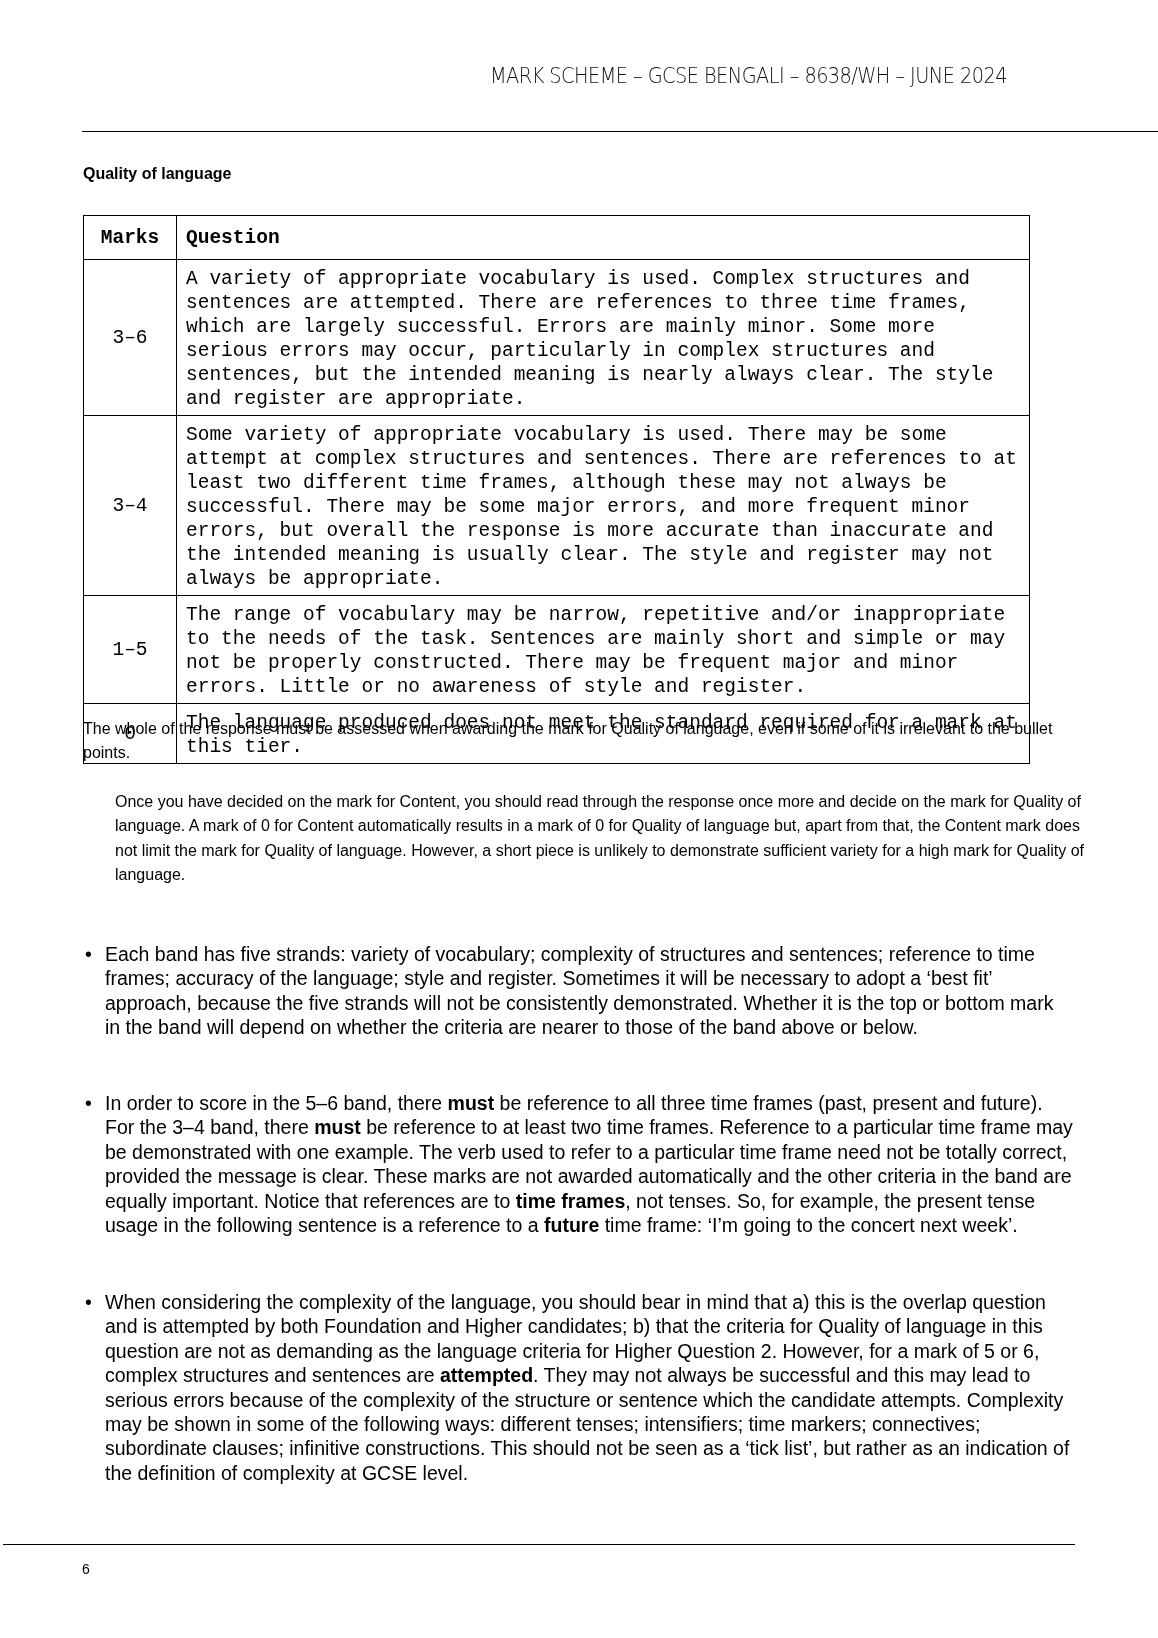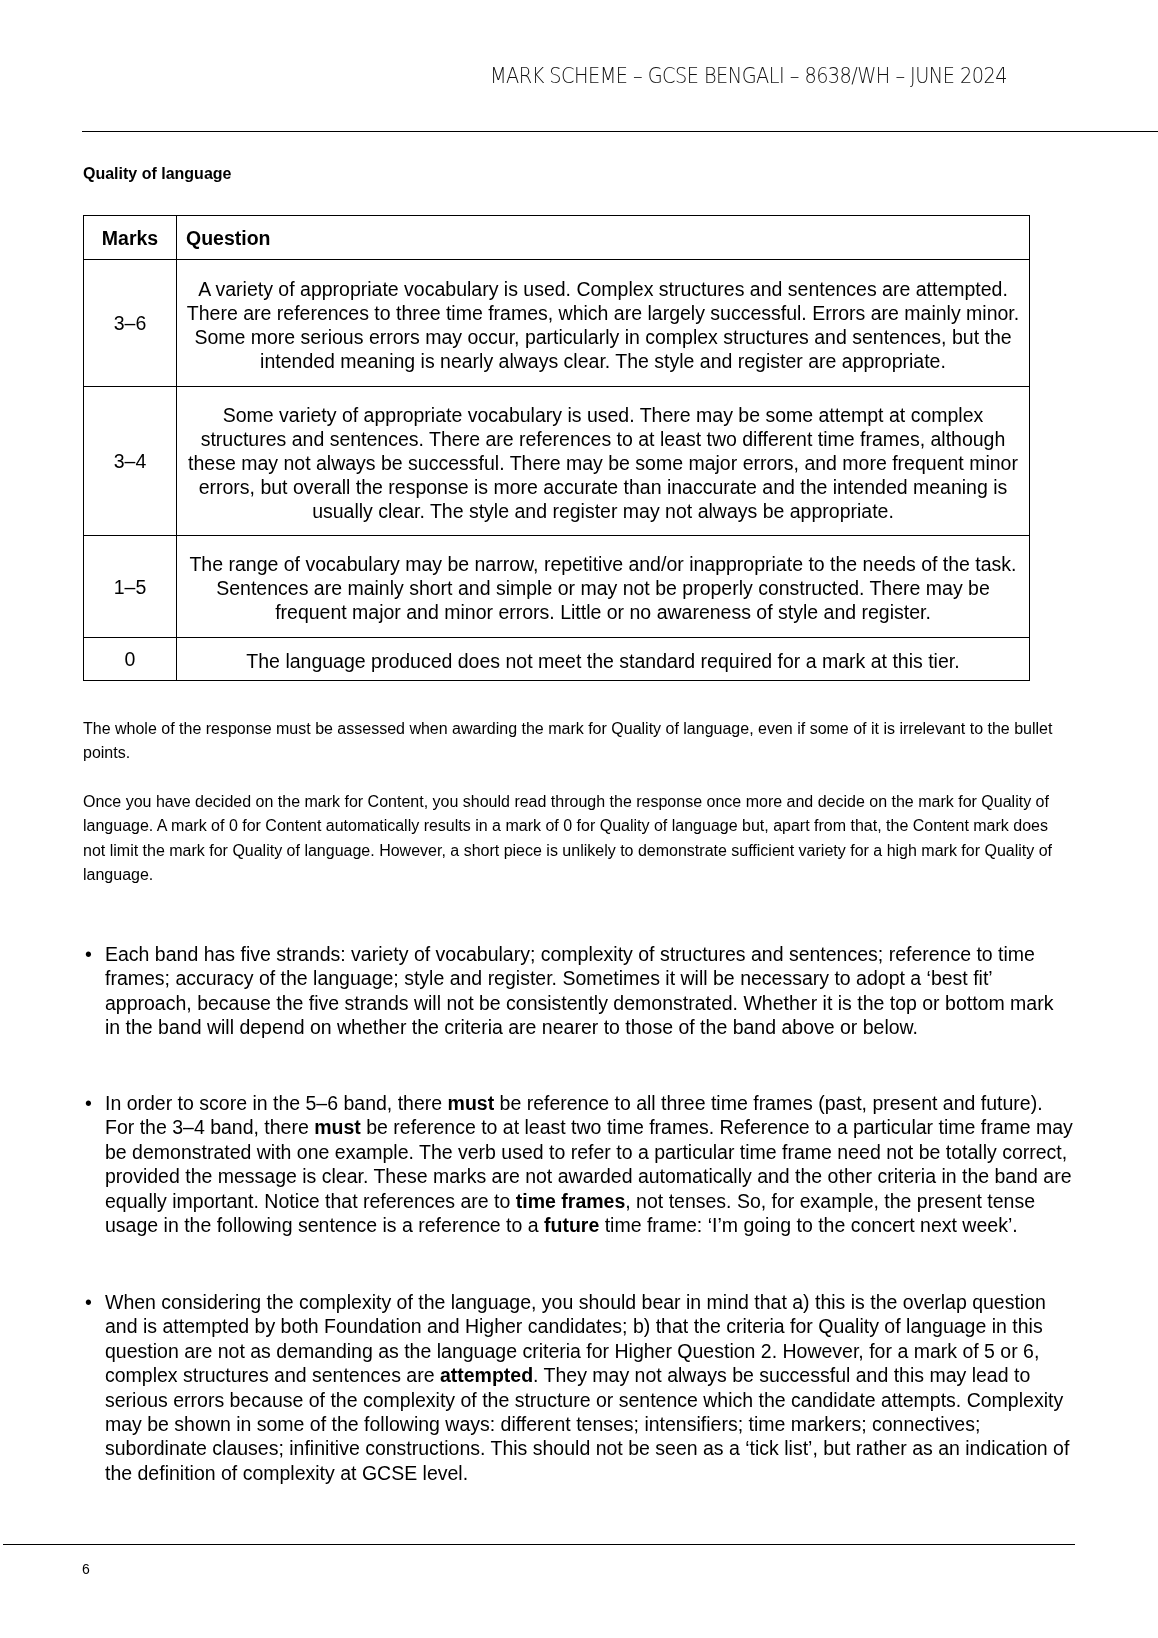--- a/index.html
+++ b/index.html
@@ -50,35 +50,35 @@
       top: 215px;
       width: 947px;
       border-collapse: collapse;
       font-size: 19.5px;
       line-height: 24px;
     }
     table.qol th, table.qol td {
       border: 1.3px solid #000;
       vertical-align: middle;
       padding: 0 9px;
+      font-family: Liberation Mono, monospace;
     }
     table.qol th {
       font-weight: bold;
       height: 43px;
       text-align: left;
     }
     table.qol th.marks-col, table.qol td.marks-col {
       width: 76px;
       text-align: center;
       padding: 0 8px;
     }
     table.qol td.resp {
       padding-top: 7px;
       padding-bottom: 4px;
-      text-align: center;
     }
     .body-text {
       position: absolute;
       left: 83px;
       width: 990px;
       font-size: 16px;
       line-height: 24.4px;
     }
     .body-text p {
       margin: 0;
@@ -153,21 +153,21 @@
       <td class="marks-col">0</td>
       <td class="resp">The language produced does not meet the standard required for a mark at this tier.</td>
     </tr>
   </tbody>
 </table>
 
 <div class="body-text" style="top:717px;">
   <p>The whole of the response must be assessed when awarding the mark for Quality of language, even if some of it is irrelevant to the bullet points.</p>
 </div>
 
-<div class="body-text" style="top:790px;">
+<div class="body-text" style="top:790px;margin-left:32px;">
   <p>Once you have decided on the mark for Content, you should read through the response once more and decide on the mark for Quality of language.  A mark of 0 for Content automatically results in a mark of 0 for Quality of language but, apart from that, the Content mark does not limit the mark for Quality of language.  However, a short piece is unlikely to demonstrate sufficient variety for a high mark for Quality of language.</p>
 </div>
 
 <ul class="bullets b1">
   <li>
     <span class="bullet">•</span>
     <span>Each band has five strands: variety of vocabulary; complexity of structures and sentences; reference to time frames; accuracy of the language; style and register.  Sometimes it will be necessary to adopt a ‘best fit’ approach, because the five strands will not be consistently demonstrated.  Whether it is the top or bottom mark in the band will depend on whether the criteria are nearer to those of the band above or below.</span>
   </li>
 </ul>
 

